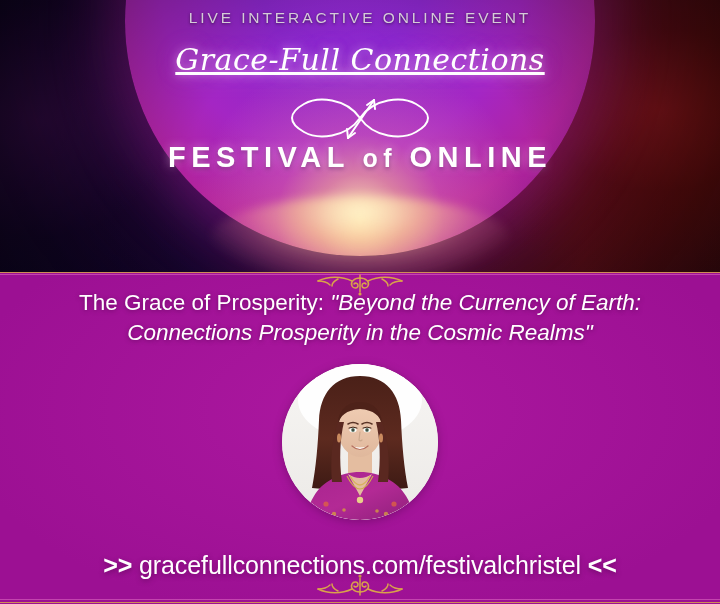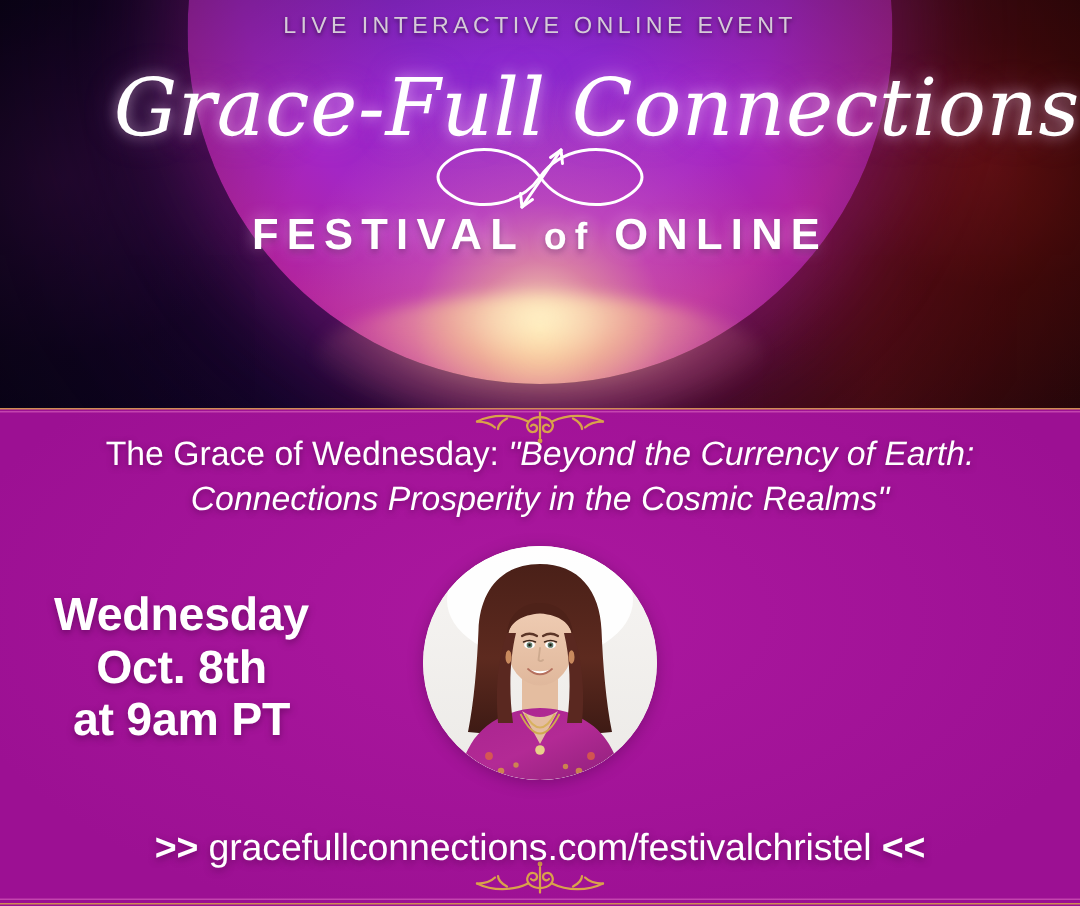--- a/index.html
+++ b/index.html
@@ -102,29 +102,30 @@
     letter-spacing: 2.9px;
     font-weight: 400;
     text-shadow: 0 1px 3px rgba(0,0,0,0.5);
   }
 
   .script-logo {
     position: absolute;
     left: 0;
     right: 0;
     top: 42px;
-    text-align: right;
+    text-align: center;
     color: #ffffff;
     font-family: "DejaVu Serif", serif;
     font-style: italic;
-    font-size: 53px;
+    font-size: 30px;
     font-weight: 400;
     letter-spacing: 0.5px;
     text-shadow: 0 0 9px rgba(255,220,255,0.55), 0 0 22px rgba(230,160,255,0.35);
     white-space: nowrap;
+    text-decoration: underline;
   }
 
   .infinity-wrap {
     position: absolute;
     left: 50%;
     margin-left: -82px;
     top: 92px;
     width: 164px;
     height: 52px;
   }
@@ -323,30 +324,25 @@
         </g>
         <circle cx="52" cy="22" r="1.6" fill="#d9a24b"></circle>
       </svg>
     </div>
 
     <div class="rule pink" style="bottom:4px;"></div>
     <div class="rule gold" style="bottom:1px;"></div>
   </div>
 
   <div class="headline">
-    <span>The Grace of Wednesday: </span>
+    <span>The Grace of Prosperity: </span>
     <span class="quoted">"Beyond the Currency of Earth:</span><br>
     <span class="quoted">Connections Prosperity in the Cosmic Realms"</span>
   </div>
 
-  <div class="date-block">
-    <div>Wednesday</div>
-    <div>Oct. 8th</div>
-    <div>at 9am PT</div>
-  </div>
 
   <div class="portrait">
     <svg width="156" height="156" viewBox="0 0 156 156" aria-hidden="true">
       <defs>
         <clipPath id="circClip">
             <circle cx="78" cy="78" r="78"></circle>
           </clipPath>
         <linearGradient id="bgWhite" x1="0" y1="0" x2="0" y2="1">
           <stop offset="0%" stop-color="#f7f5f3"></stop>
           <stop offset="100%" stop-color="#eceae7"></stop>

